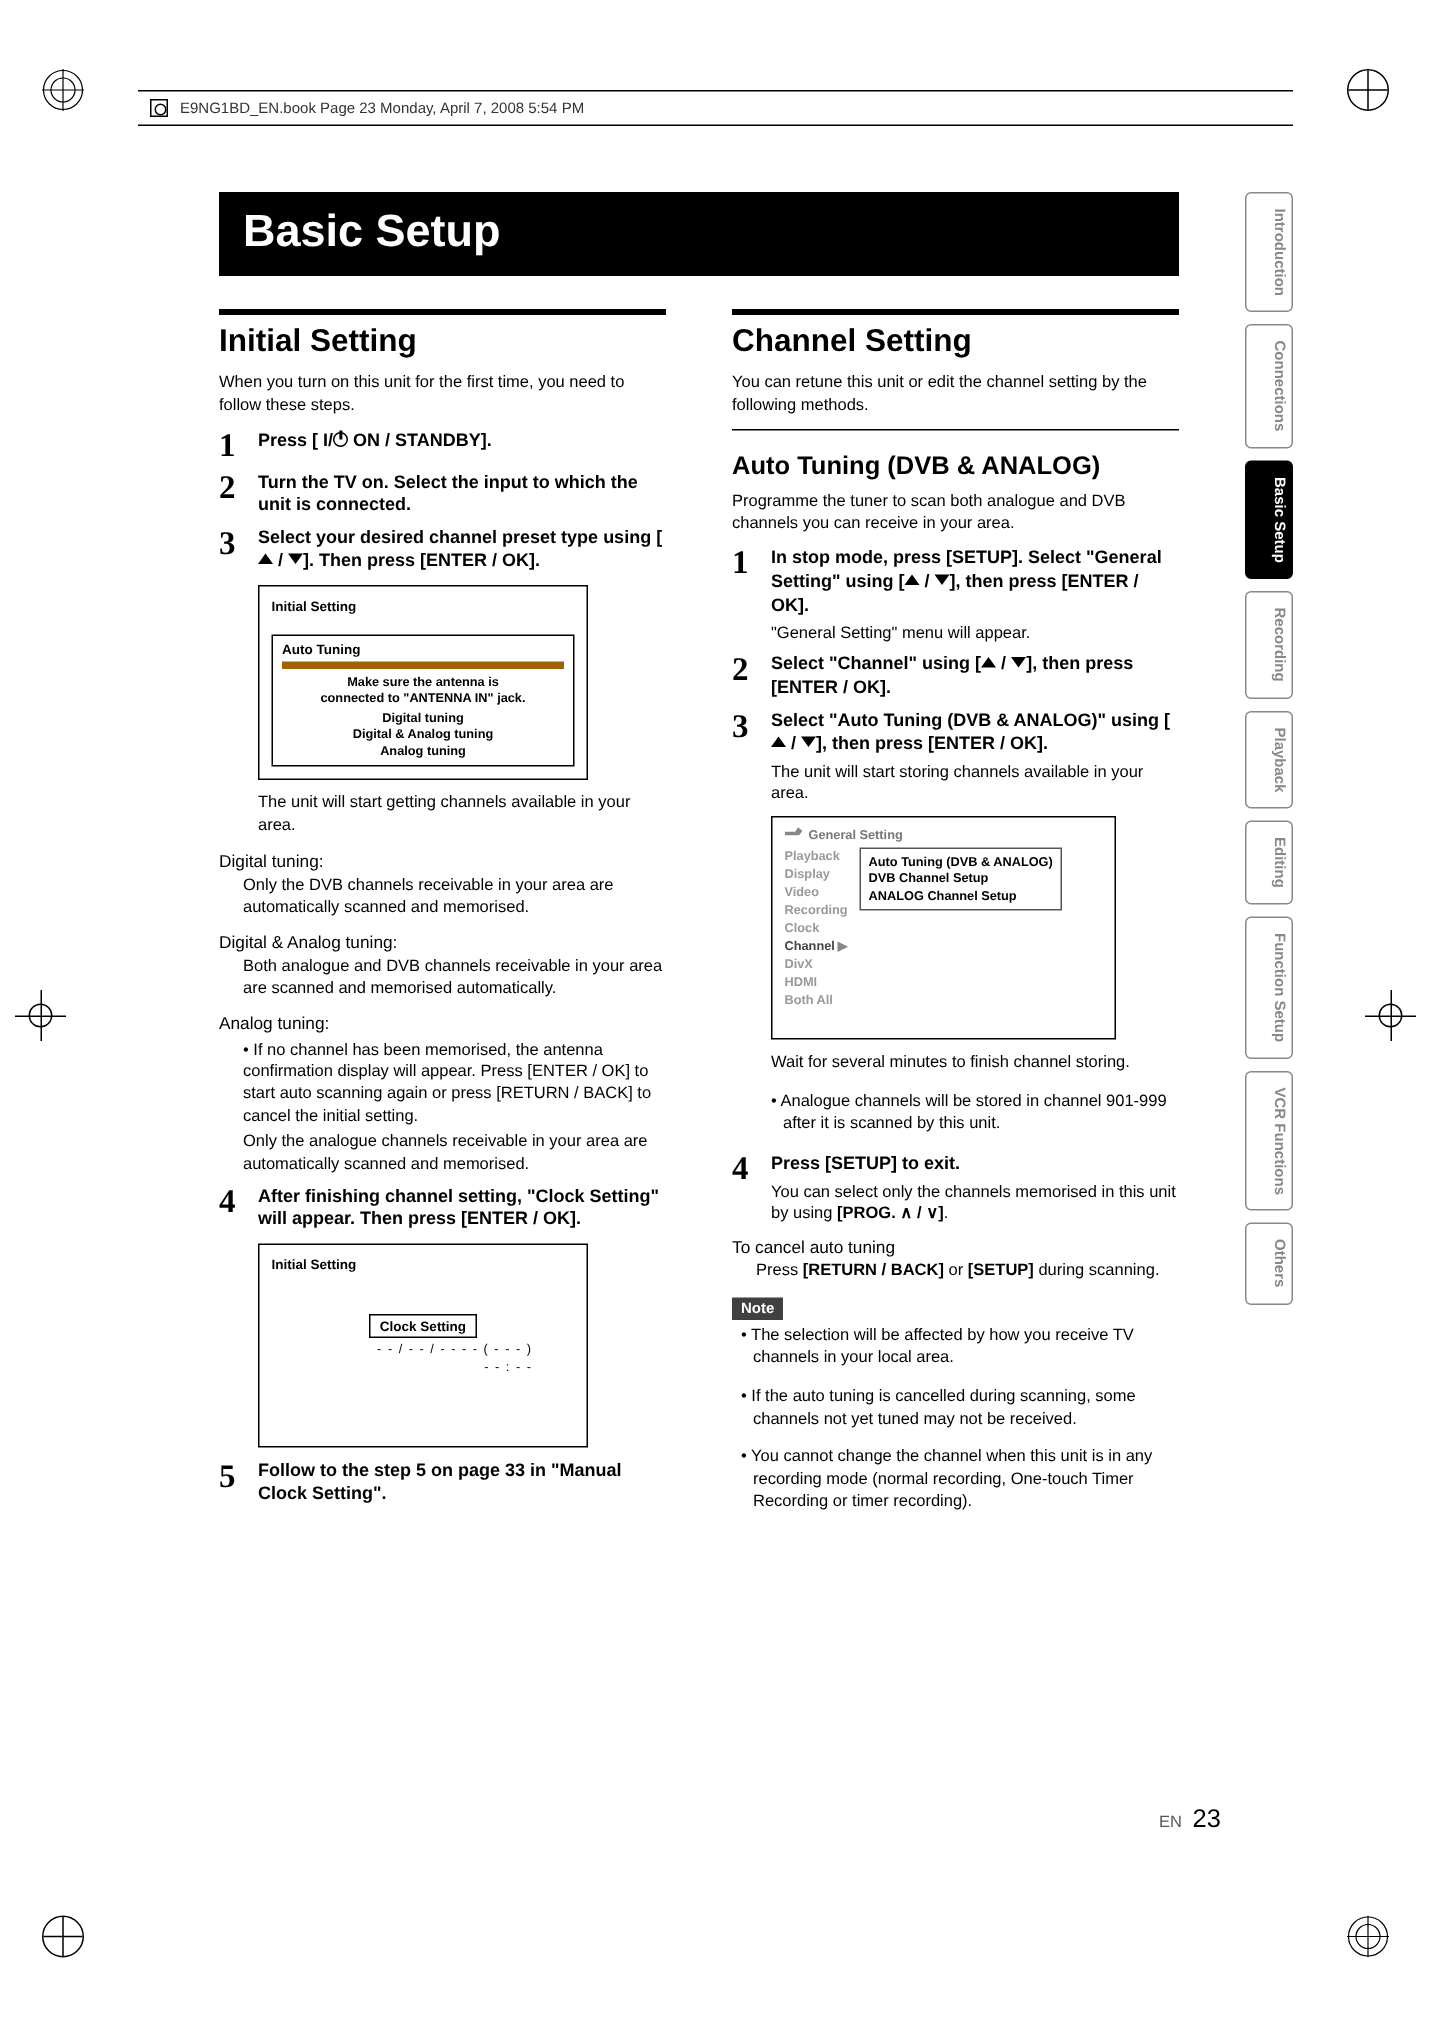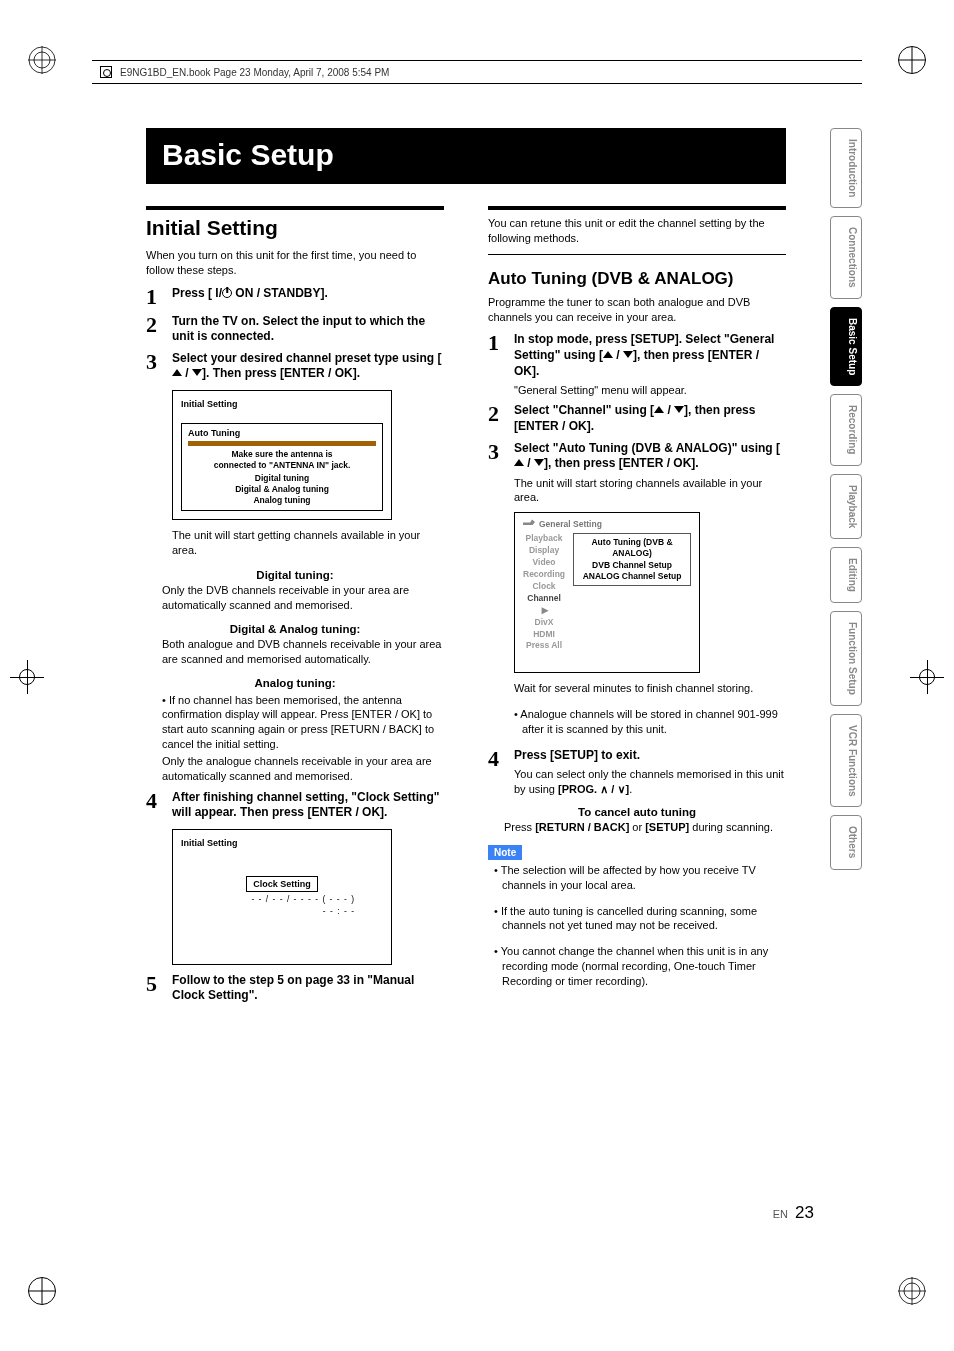--- a/index.html
+++ b/index.html
@@ -50,40 +50,40 @@
   h2 { font-size:17px; font-weight:bold; margin:14px 0 6px 0; }
   .h2rule { border-top:1px solid #000; margin:4px 0 6px 0; }
   .intro { font-size:11px; line-height:1.35; margin:0 0 8px 0; }
 
   .step { display:flex; gap:8px; margin:6px 0 2px; }
   .stepnum { font-family: Georgia, 'Times New Roman', serif; font-weight:bold; font-size:22px; line-height:1; width:18px; flex:none; }
   .steptext { font-size:12px; font-weight:bold; line-height:1.3; }
   .steptext .light { font-weight:normal; font-size:11px; display:block; margin-top:4px; }
   .substep { font-size:11px; margin-left:26px; margin-top:4px; line-height:1.35; }
 
-  .label-bold { font-weight:bold; font-size:11.5px; margin:10px 0 0 0;text-align:center; }
+  .label-bold { font-weight:normal; font-size:11.5px; margin:10px 0 0 0; }
   .bodysm { font-size:11px; line-height:1.35; margin:2px 0 0 16px; }
   .bullet { font-size:11px; margin-left:26px; text-indent:-8px; padding-left:8px; line-height:1.35; margin-top:3px; }
   .bullet2 { font-size:11px; margin-left:6px; text-indent:-8px; padding-left:8px; line-height:1.35; margin-top:3px; }
 
-  .notebox { display:inline-block; background:#3b82f6; color:#fff; font-size:10px; font-weight:bold; padding:2px 6px; margin-top:10px; }
+  .notebox { display:inline-block; background:#404040; color:#fff; font-size:10px; font-weight:bold; padding:2px 6px; margin-top:10px; }
 
   
   .osd { border:1px solid #000; margin:8px 0 8px 26px; padding:8px; width:220px; font-size:9px; }
   .osd-title { font-weight:bold; margin-bottom:14px; }
   .osd-inner { border:1px solid #000; padding:4px 6px; }
   .osd-inner .hdr { font-weight:bold; border-bottom:5px solid #a16207; padding-bottom:3px; margin-bottom:3px; }
   .osd-inner .sub { font-weight:bold; font-size:8.5px; line-height:1.25;text-align:center; }
   .osd-inner .opts { margin-top:3px; font-weight:bold; text-align:center; font-size:8.5px; line-height:1.3; }
 
   .osd2 { border:1px solid #000; margin:8px 0 8px 26px; padding:8px; width:220px; font-size:9px; }
   .osd2 .clockbox { border:1px solid #000; padding:2px 6px; font-weight:bold; display:inline-block; }
   .osd2 .clockval { text-align:right; font-size:8.5px; letter-spacing:1px; margin-top:2px; }
 
-  .osd3 { border:1px solid #000; margin:8px 0 8px 26px; padding:6px 8px 20px; width:186px; font-size:8.5px;text-align:center; }
+  .osd3 { border:1px solid #000; margin:8px 0 8px 26px; padding:6px 8px 20px; width:230px; font-size:8.5px; }
   .osd3 .hdr3 { font-weight:bold; color:#777; display:flex; align-items:center; gap:4px; margin-bottom:4px; }
   .osd3 .hdr3 .wrench { width:12px; height:10px; background:linear-gradient(#888,#888); clip-path: polygon(0 30%, 60% 30%, 75% 0, 100% 25%, 80% 55%, 60% 55%, 0 55%); }
   .osd3 .body3 { display:flex; gap:8px; }
   .osd3 .menu3 { color:#999; font-weight:bold; line-height:1.4; }
   .osd3 .menu3 .sel { color:#444; }
   .osd3 .menu3 .tri { color:#888; display:inline-block; margin-left:2px; }
   .osd3 .panel3 { border:1px solid #555; padding:3px 5px; font-weight:bold; align-self:flex-start; line-height:1.3; }
 
   
   .tabs { position:absolute; top:128px; right:92px; width:32px; display:flex; flex-direction:column; gap:8px; }
@@ -216,20 +216,21 @@
         </div>
 
         <div class="step">
           <div class="stepnum">5</div>
           <div class="steptext">Follow to the step 5 on page 33 in "Manual Clock Setting".</div>
         </div>
       </div>
 
       <div class="col">
         <div class="thickbar"></div>
+        <h1>Channel Setting</h1>
         <p class="intro">You can retune this unit or edit the channel setting by the following methods.</p>
 
         <div class="h2rule"></div>
         <h2>Auto Tuning (DVB &amp; ANALOG)</h2>
         <p class="intro">Programme the tuner to scan both analogue and DVB channels you can receive in your area.</p>
 
         <div class="step">
           <div class="stepnum">1</div>
           <div class="steptext">
             <span>In stop mode, press [SETUP]. Select "General Setting" using [</span><span class="upd up"></span><span> / </span><span class="upd dn"></span><span>], then press [ENTER / OK].</span>
@@ -261,21 +262,21 @@
           <div class="body3">
             <div class="menu3" id="osd3-menu">
                 <div>Playback</div>
                 <div>Display</div>
                 <div>Video</div>
                 <div>Recording</div>
                 <div>Clock</div>
                 <div class="sel">Channel<span class="tri"> ▶</span></div>
                 <div>DivX</div>
                 <div>HDMI</div>
-                <div>Press All</div>
+                <div>Both All</div>
               </div>
             <div class="panel3" id="osd3-panel">
                 <div>Auto Tuning (DVB &amp; ANALOG)</div>
                 <div>DVB Channel Setup</div>
                 <div>ANALOG Channel Setup</div>
               </div>
           </div>
         </div>
 
         <p class="substep">Wait for several minutes to finish channel storing.</p>

